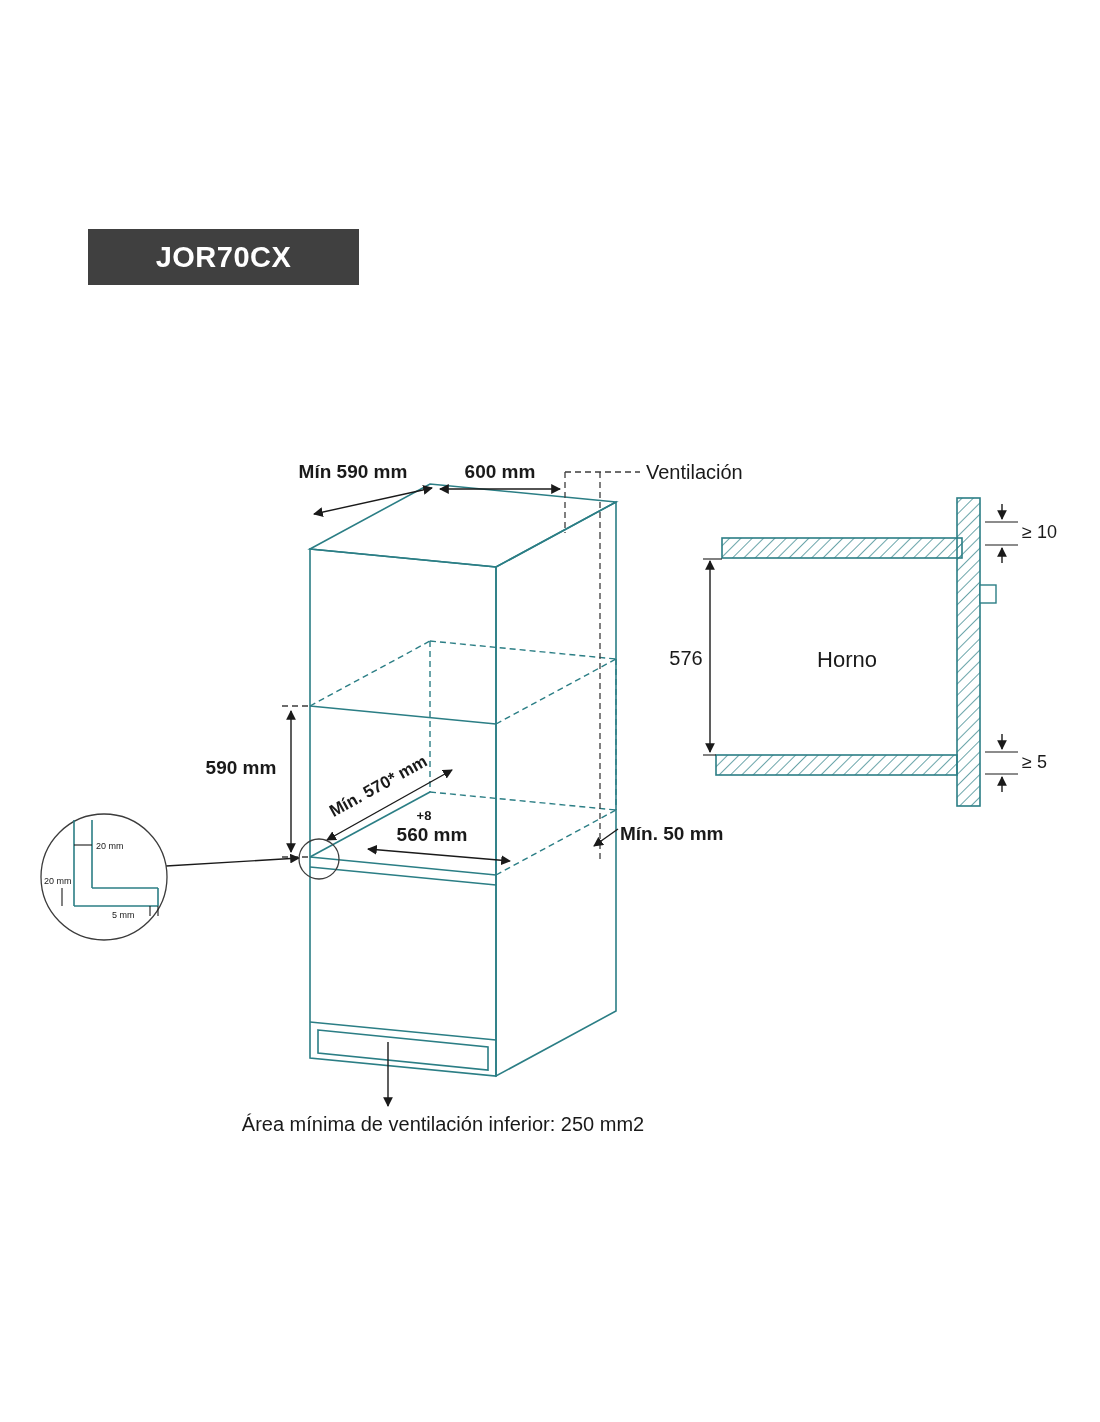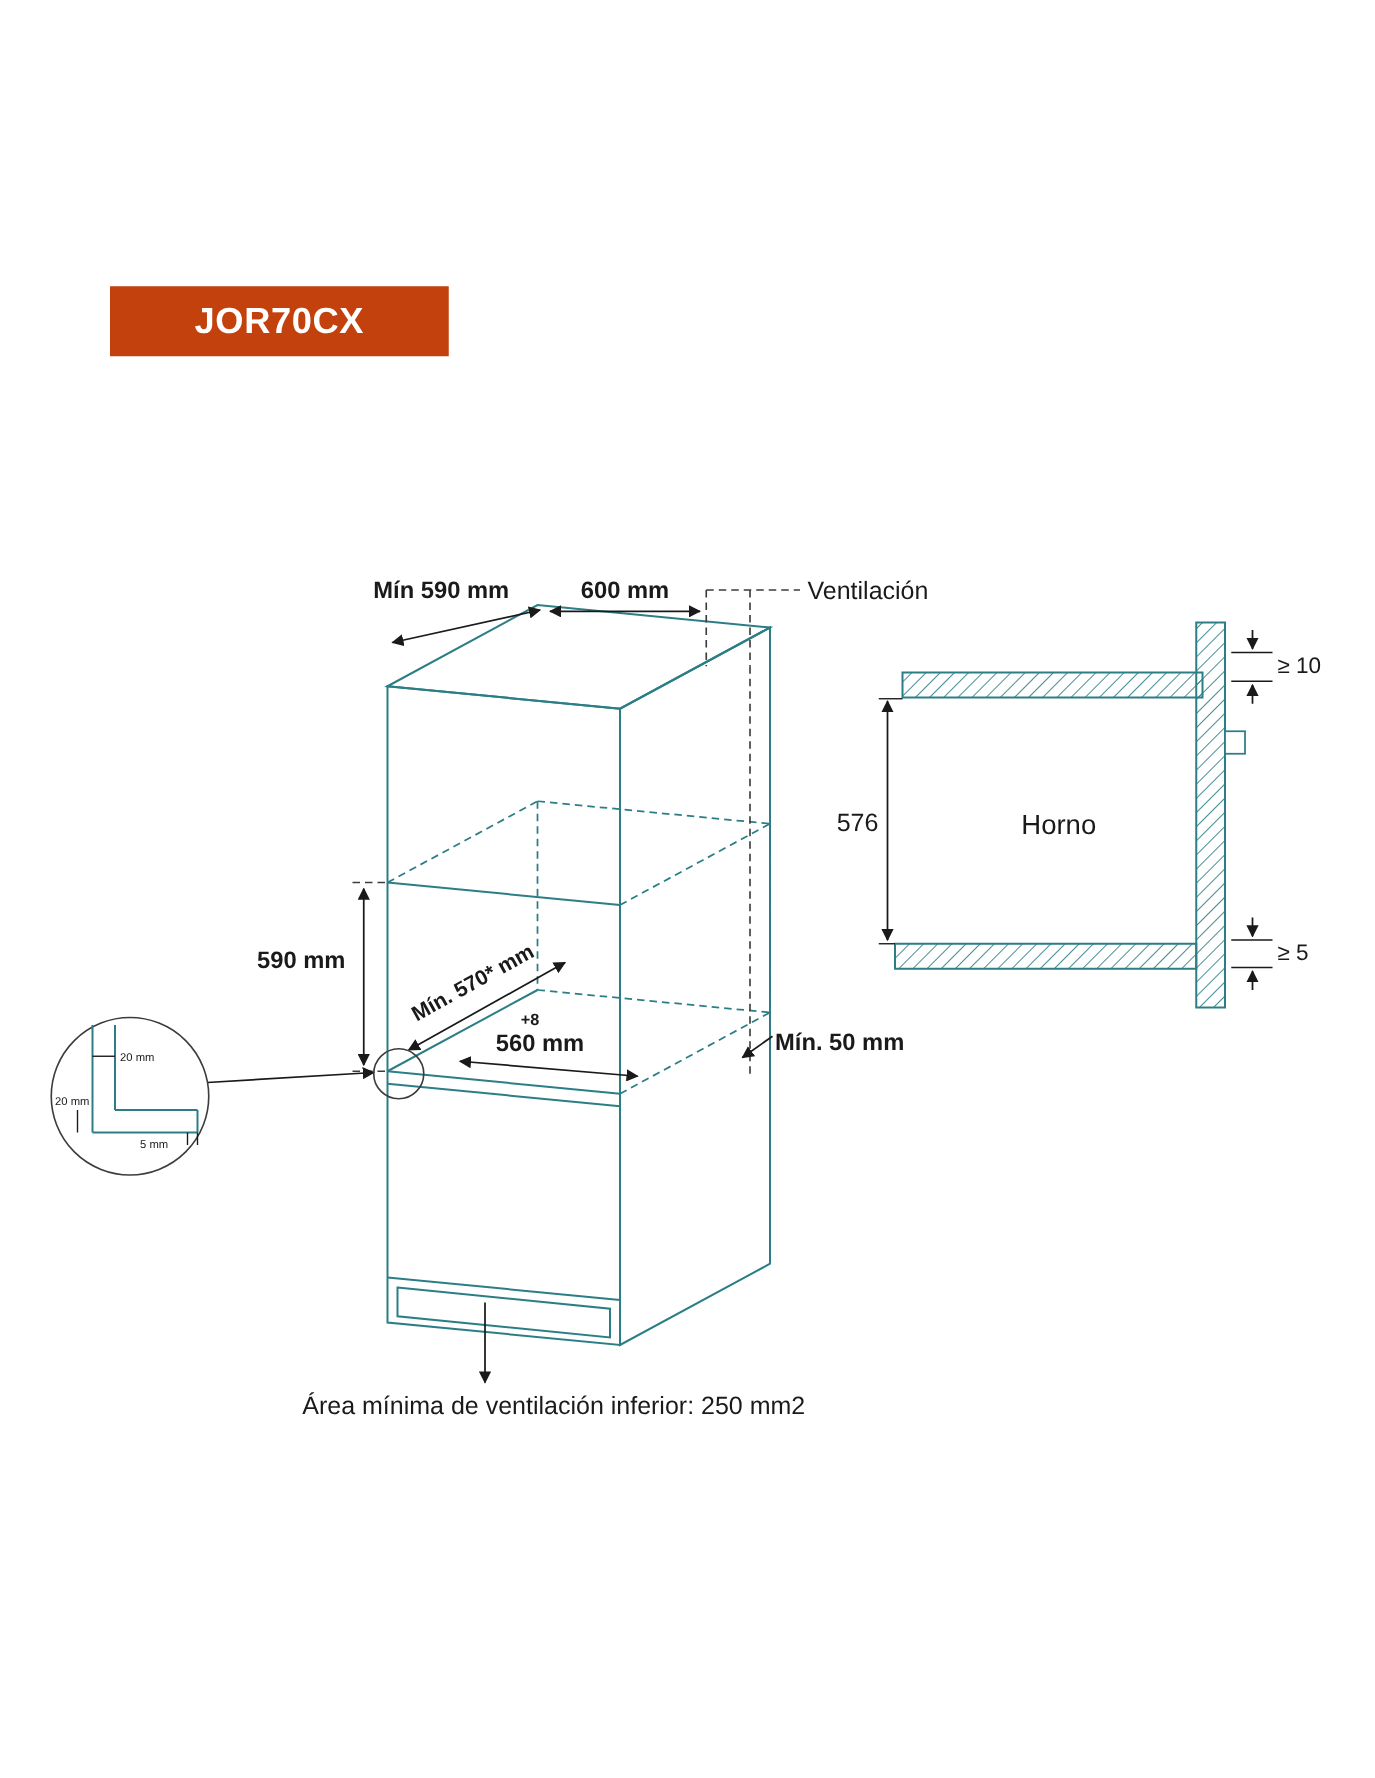--- a/index.html
+++ b/index.html
@@ -1,20 +1,20 @@
 <!DOCTYPE html>
 <html><head>
 <meta charset="utf-8">
 <style>
   html,body{margin:0;padding:0;background:#ffffff;}
   body{width:1100px;height:1422px;position:relative;font-family:"Liberation Sans",sans-serif;}
   .page{position:absolute;left:0;top:0;width:1100px;height:1422px;background:#fff;overflow:hidden;}
   .badge{
     position:absolute;left:88px;top:229px;width:271px;height:56px;
-    background:#c2410c;color:#ffffff;display:flex;align-items:center;justify-content:center;
+    background:#404040;color:#ffffff;display:flex;align-items:center;justify-content:center;
     font-size:29px;font-weight:700;letter-spacing:.5px;
   }
   svg{position:absolute;left:0;top:0;}
   
   .teal{stroke:#2b7e85;fill:none;stroke-width:1.6;}
   .tealdash{stroke:#2b7e85;fill:none;stroke-width:1.4;stroke-dasharray:6 4;}
   .annodash{stroke:#3c3c3c;fill:none;stroke-width:1.3;stroke-dasharray:6 4;}
   .dimline{stroke:#1a1a1a;fill:none;stroke-width:1.4;}
   .thin{stroke:#1a1a1a;fill:none;stroke-width:1.1;}
   .hatchbox{fill:url(#hatch);stroke:#2b7e85;stroke-width:1.6;}

